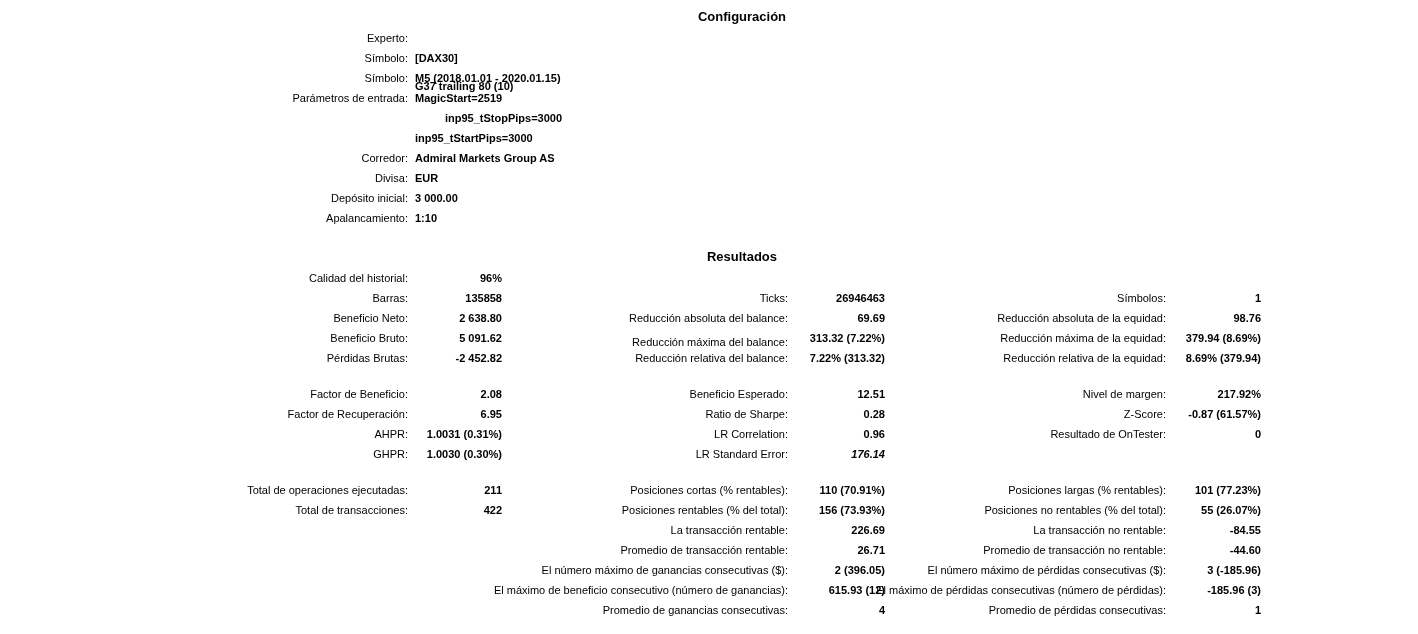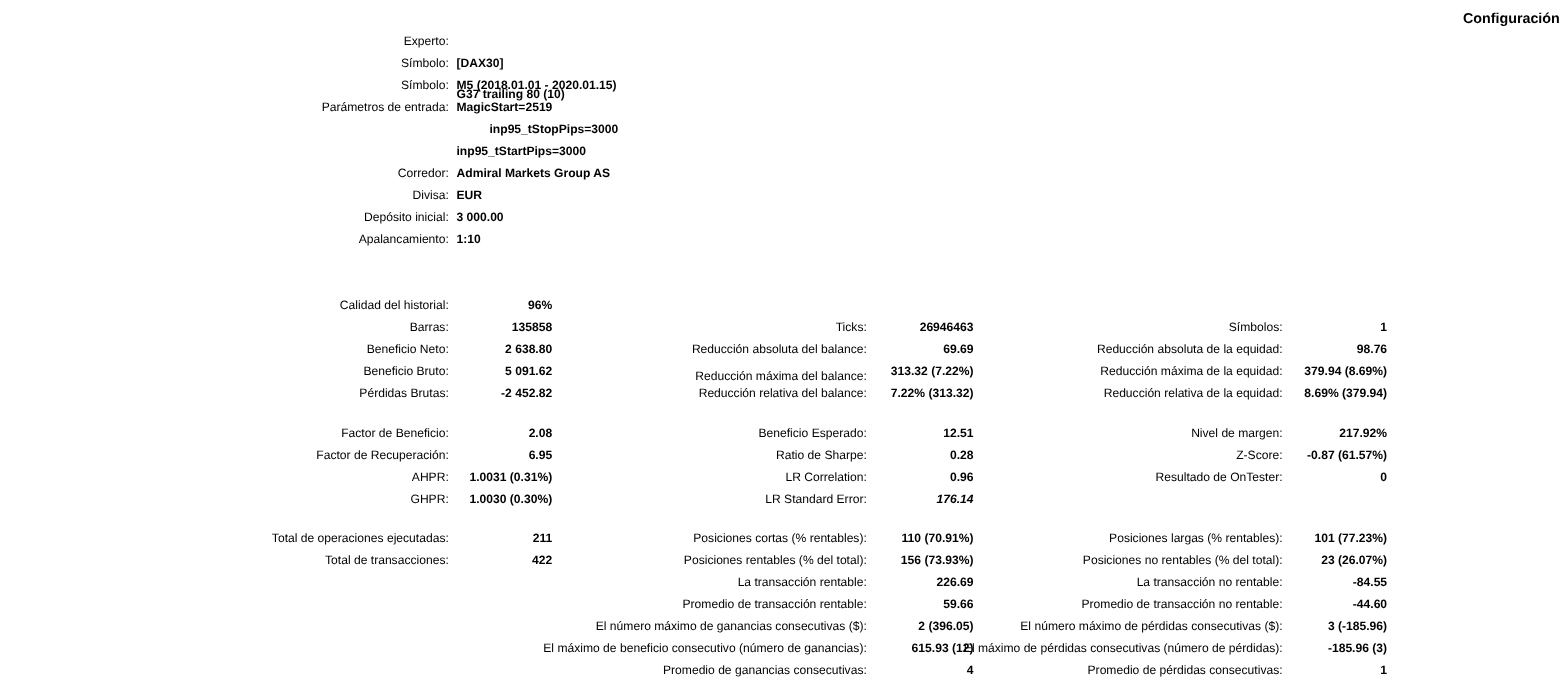--- a/index.html
+++ b/index.html
@@ -13,21 +13,21 @@
     height: 634px;
     background: #ffffff;
     font-family: "Liberation Sans", sans-serif;
     color: #000000;
     overflow: hidden;
   }
   .section-title {
     position: absolute;
     left: 66px;
     width: 1352px;
-    text-align: right;
+    text-align: center;
     font-size: 13px;
     font-weight: bold;
     line-height: 16px;
     white-space: nowrap;
   }
   .config-title { top: 9px; }
   .results-title { top: 249px; }
   .cell {
     position: absolute;
     font-size: 11px;
@@ -57,20 +57,21 @@
       <span class="cell label" style="top: 148px; right: 1010px;">Corredor:</span>
       <span class="cell value" style="top: 148px; left: 415px;">Admiral Markets Group AS</span>
       <span class="cell label" style="top: 168px; right: 1010px;">Divisa:</span>
       <span class="cell value" style="top: 168px; left: 415px;">EUR</span>
       <span class="cell label" style="top: 188px; right: 1010px;">Depósito inicial:</span>
       <span class="cell value" style="top: 188px; left: 415px;">3 000.00</span>
       <span class="cell label" style="top: 208px; right: 1010px;">Apalancamiento:</span>
       <span class="cell value" style="top: 208px; left: 415px;">1:10</span>
     </div>
 
+  <div class="section-title results-title">Resultados</div>
   <div id="results-rows">
       <span class="cell label" style="top: 268px; right: 1010px;">Calidad del historial:</span>
       <span class="cell value" style="top: 268px; right: 916px; text-align: center;">96%</span>
       <span class="cell label" style="top: 288px; right: 1010px;">Barras:</span>
       <span class="cell value" style="top: 288px; right: 916px;">135858</span>
       <span class="cell label" style="top: 288px; right: 630px;">Ticks:</span>
       <span class="cell value" style="top: 288px; right: 533px;">26946463</span>
       <span class="cell label" style="top: 288px; right: 252px;">Símbolos:</span>
       <span class="cell value" style="top: 288px; right: 157px;">1</span>
       <span class="cell label" style="top: 308px; right: 1010px;">Beneficio Neto:</span>
@@ -117,27 +118,27 @@
       <span class="cell value" style="top: 480px; right: 916px; margin-left: 14px;">211</span>
       <span class="cell label" style="top: 480px; right: 630px;">Posiciones cortas (% rentables):</span>
       <span class="cell value" style="top: 480px; right: 533px;">110 (70.91%)</span>
       <span class="cell label" style="top: 480px; right: 252px;">Posiciones largas (% rentables):</span>
       <span class="cell value" style="top: 480px; right: 157px;">101 (77.23%)</span>
       <span class="cell label" style="top: 500px; right: 1010px;">Total de transacciones:</span>
       <span class="cell value" style="top: 500px; right: 916px;">422</span>
       <span class="cell label" style="top: 500px; right: 630px;">Posiciones rentables (% del total):</span>
       <span class="cell value" style="top: 500px; right: 533px;">156 (73.93%)</span>
       <span class="cell label" style="top: 500px; right: 252px;">Posiciones no rentables (% del total):</span>
-      <span class="cell value" style="top: 500px; right: 157px;">23 (26.07%)</span>
+      <span class="cell value" style="top: 500px; right: 157px;">55 (26.07%)</span>
       <span class="cell label" style="top: 520px; right: 630px;">La transacción rentable:</span>
       <span class="cell value" style="top: 520px; right: 533px;">226.69</span>
       <span class="cell label" style="top: 520px; right: 252px;">La transacción no rentable:</span>
       <span class="cell value" style="top: 520px; right: 157px;">-84.55</span>
       <span class="cell label" style="top: 540px; right: 630px;">Promedio de transacción rentable:</span>
-      <span class="cell value" style="top: 540px; right: 533px;">59.66</span>
+      <span class="cell value" style="top: 540px; right: 533px;">26.71</span>
       <span class="cell label" style="top: 540px; right: 252px;">Promedio de transacción no rentable:</span>
       <span class="cell value" style="top: 540px; right: 157px;">-44.60</span>
       <span class="cell label" style="top: 560px; right: 630px;">El número máximo de ganancias consecutivas ($):</span>
       <span class="cell value" style="top: 560px; right: 533px;">2 (396.05)</span>
       <span class="cell label" style="top: 560px; right: 252px;">El número máximo de pérdidas consecutivas ($):</span>
       <span class="cell value" style="top: 560px; right: 157px;">3 (-185.96)</span>
       <span class="cell label" style="top: 580px; right: 630px;">El máximo de beneficio consecutivo (número de ganancias):</span>
       <span class="cell value" style="top: 580px; right: 533px;">615.93 (12)</span>
       <span class="cell label" style="top: 580px; right: 252px;">El máximo de pérdidas consecutivas (número de pérdidas):</span>
       <span class="cell value" style="top: 580px; right: 157px;">-185.96 (3)</span>

